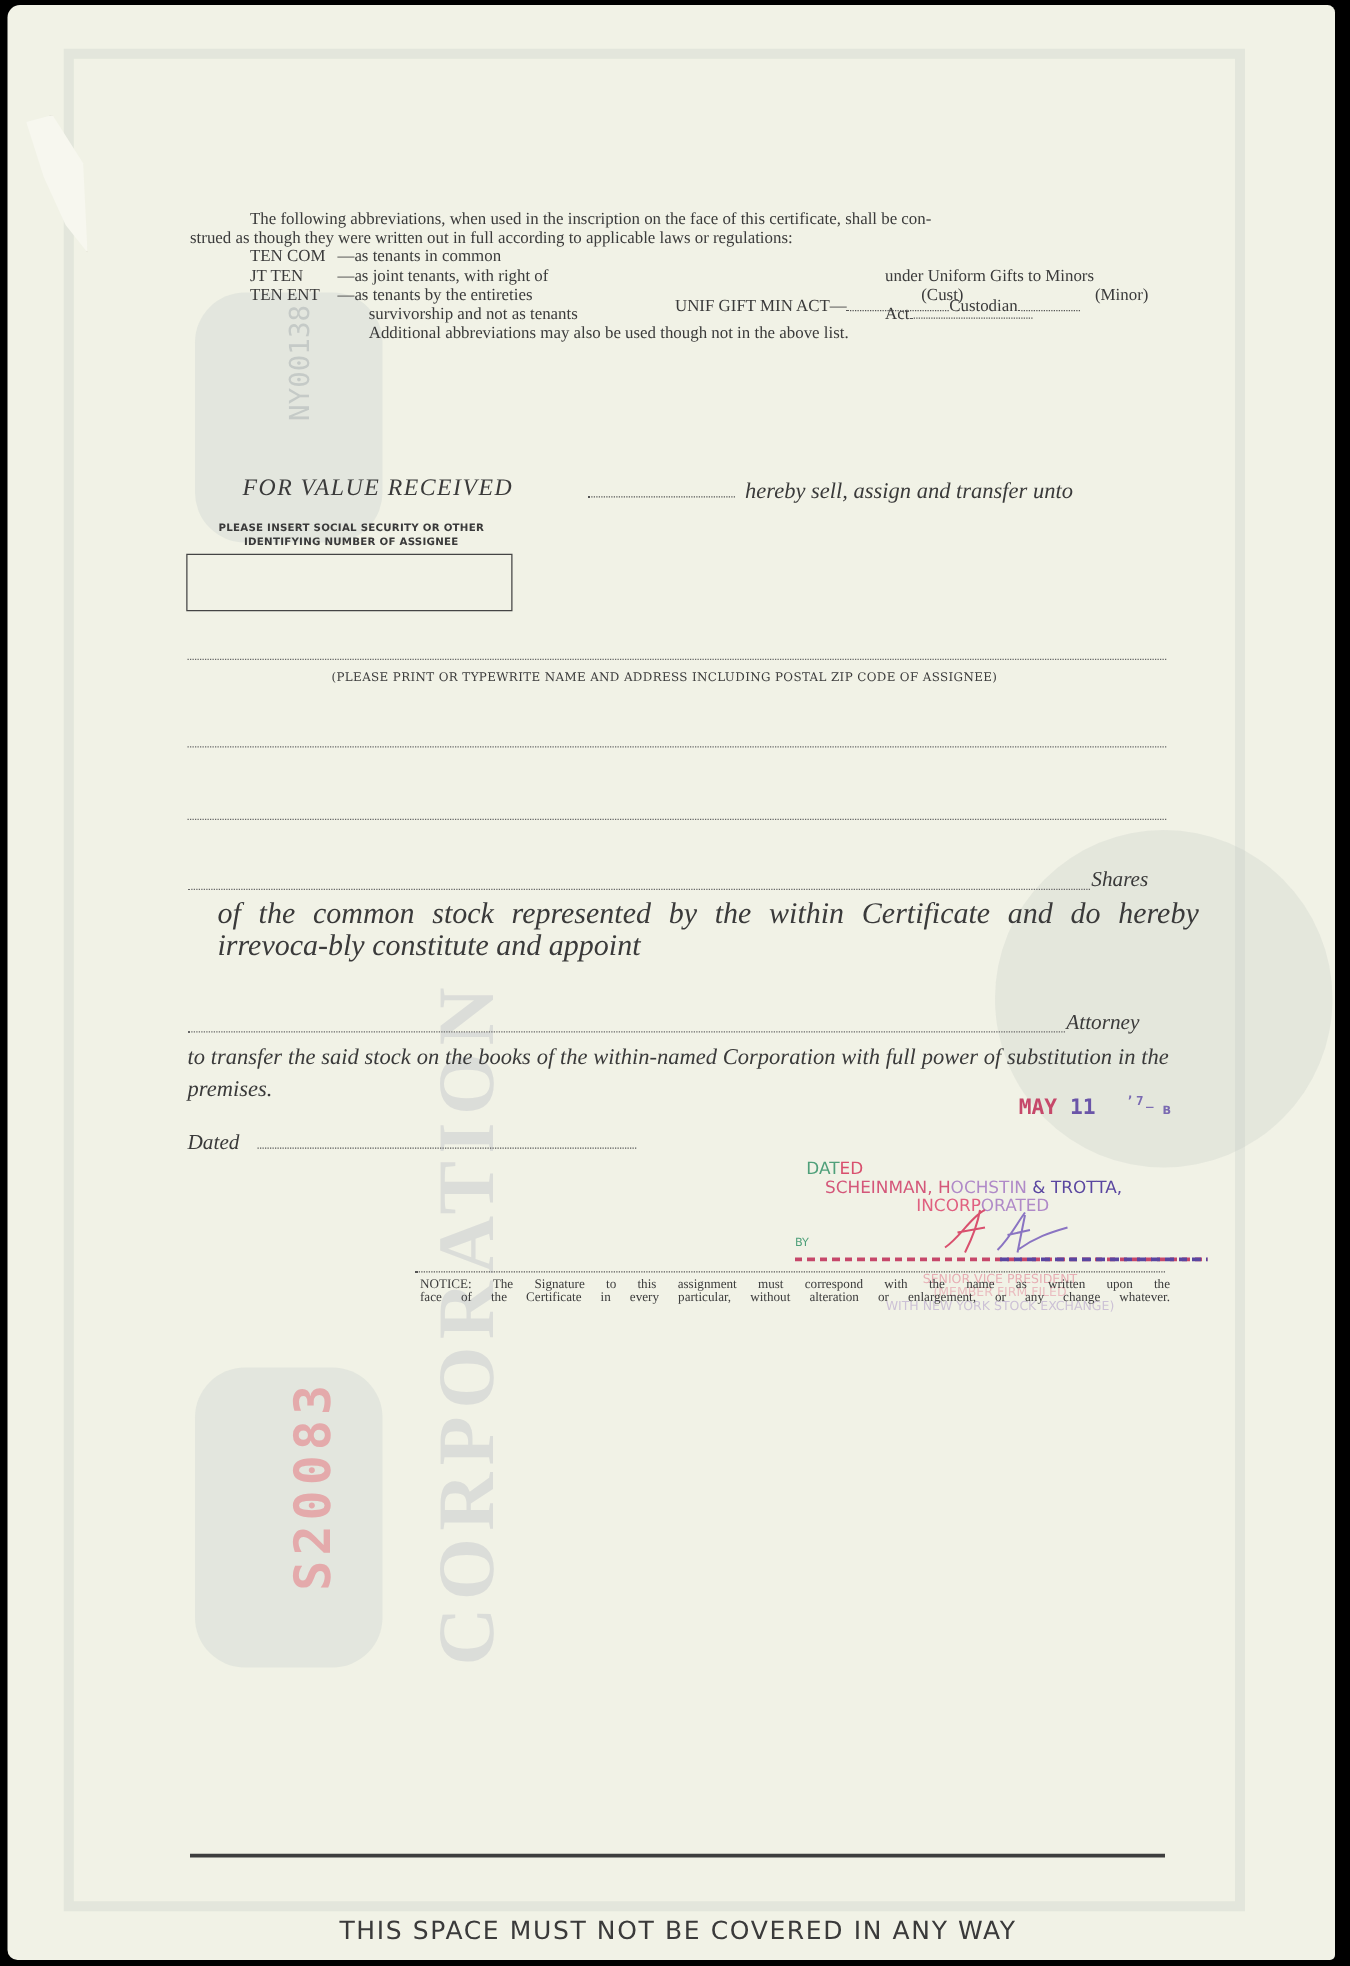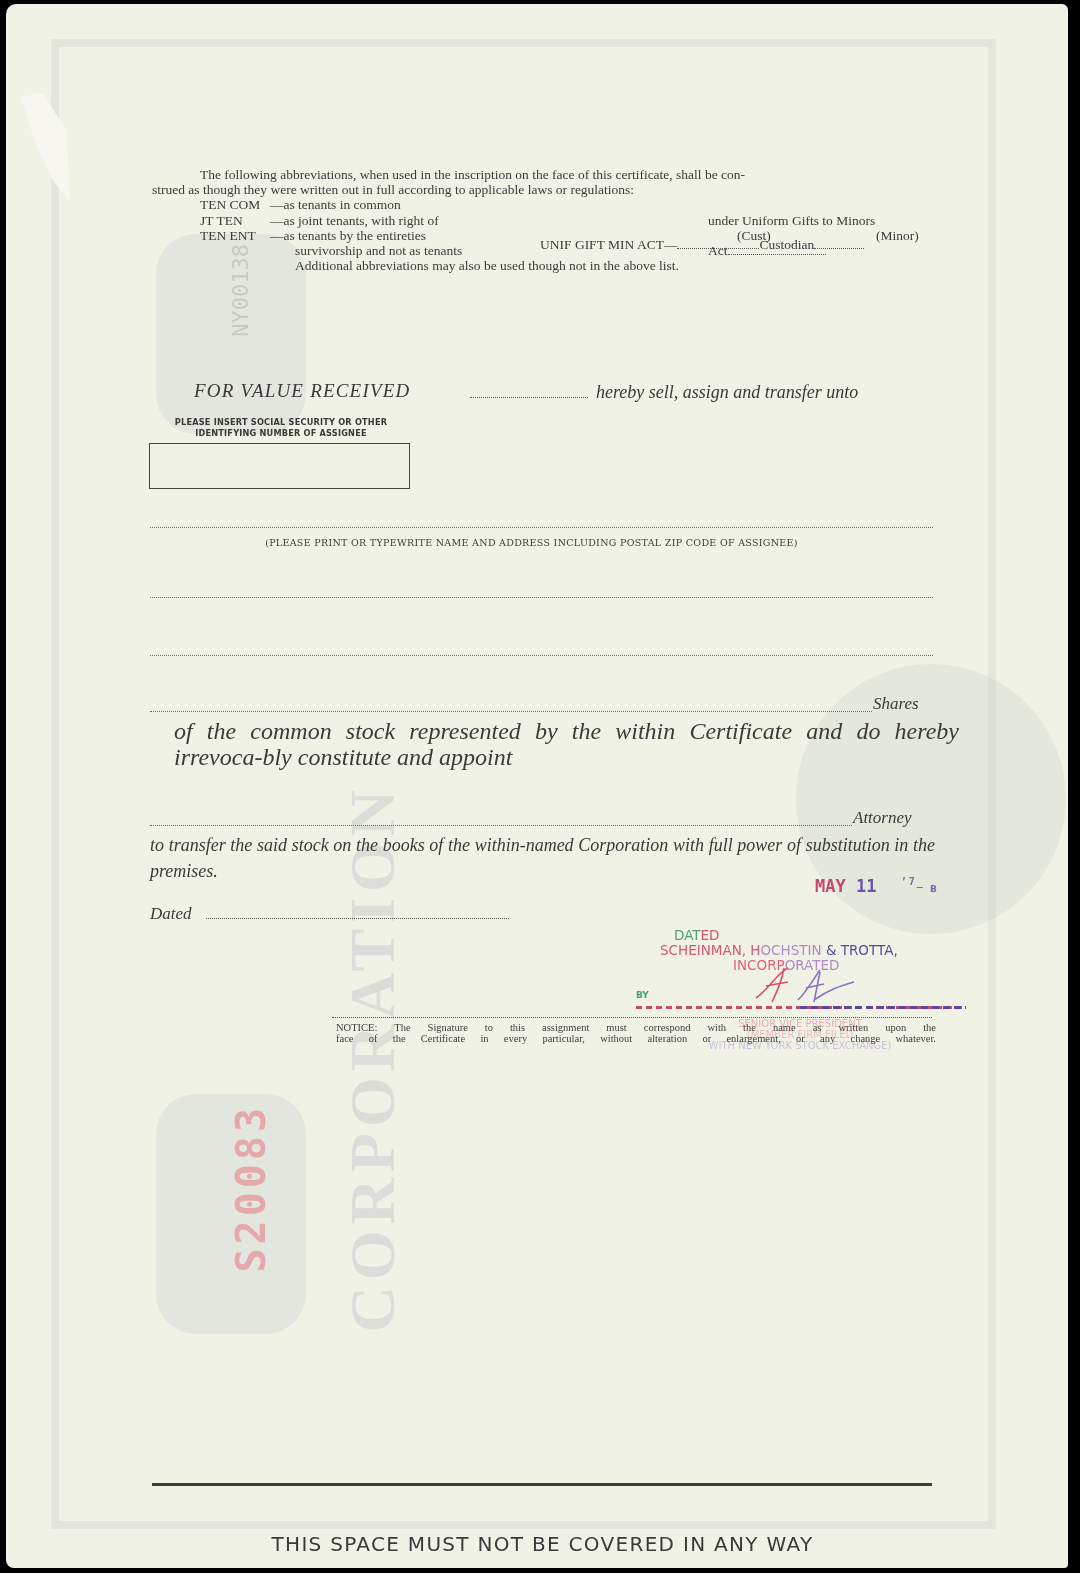--- a/index.html
+++ b/index.html
@@ -72,27 +72,27 @@
   .attorney-word { position: absolute; left: 853px; top: 808px; font-size: 17px; }
   .para2 { position: absolute; left: 150px; top: 832px; width: 785px; font-size: 18px; line-height: 26px; text-align: justify; }
   .dated-line { position: absolute; left: 150px; top: 904px; font-size: 17px; }
   .dated-dots { position: absolute; left: 206px; top: 904px; width: 303px; border-bottom: 1.5px dotted #555; height: 14px; }
 
   .stamp-date { position: absolute; left: 815px; top: 876px; font-family: "DejaVu Sans Mono", monospace; font-size: 17px; font-weight: bold; }
   .stamp-date .m { color: #c6486a; } .stamp-date .d { color: #6a55a8; }
   .stamp-date .y { color: #7a6ab2; font-size: 10px; vertical-align: top; margin-left: 14px; letter-spacing: 2px; }
   .stamp-b { position: absolute; left: 930px; top: 884px; color: #7a6ab2; font-family: "DejaVu Sans", sans-serif; font-size: 9px; font-weight: bold; }
   .stamp-firm { position: absolute; left: 645px; top: 928px; font-family: "DejaVu Sans", sans-serif; font-size: 13.5px; line-height: 15px; }
-  .stamp-firm .dated { color: #4fa07a; margin-left: 29px; }
+  .stamp-firm .dated { color: #4fa07a; }
   .stamp-firm .dated2 { color: #d9506e; }
   .firm-line { white-space: nowrap; padding-left: 15px; }
   .firm-line .p1 { color: #d4577a; } .firm-line .p2 { color: #b08ac8; } .firm-line .p3 { color: #5a46a0; }
   .inc-line { padding-left: 88px; color: #e06080; }
   .inc-line .p2 { color: #b08ac8; }
-  .stamp-by { position: absolute; left: 636px; top: 990px; color: #4fa07a; font-family: "DejaVu Sans", sans-serif; font-size: 9px; font-weight: bold; }
+  .stamp-by { position: absolute; left: 636px; top: 990px; color: #4fa07a; font-family: "DejaVu Sans", sans-serif; font-size: 9px; font-weight: normal; }
   .sig { position: absolute; left: 748px; top: 960px; width: 110px; height: 45px; }
   .dashline { position: absolute; left: 636px; top: 1006px; width: 330px; height: 3px;
     background: repeating-linear-gradient(90deg, #c6486a 0 6px, transparent 6px 10px); }
   .dashline2 { position: absolute; left: 800px; top: 1006px; width: 166px; height: 3px;
     background: repeating-linear-gradient(90deg, #5a46a0 0 7px, transparent 7px 11px); }
   .notice-dots { position: absolute; left: 332px; top: 1017px; width: 600px; border-bottom: 1.5px dotted #555; height: 0; }
   .notice { position: absolute; left: 336px; top: 1022px; width: 600px; font-size: 10.5px; line-height: 11px; text-align: justify; text-align-last: justify; color: #3d3d3d; }
   .notice .l2 { text-align: justify; }
   .stamp-svp { position: absolute; left: 680px; top: 1018px; width: 240px; font-family: "DejaVu Sans", sans-serif; font-size: 10px; line-height: 11px; text-align: center; }
   .stamp-svp .a { color: rgba(220,90,120,0.45); }

